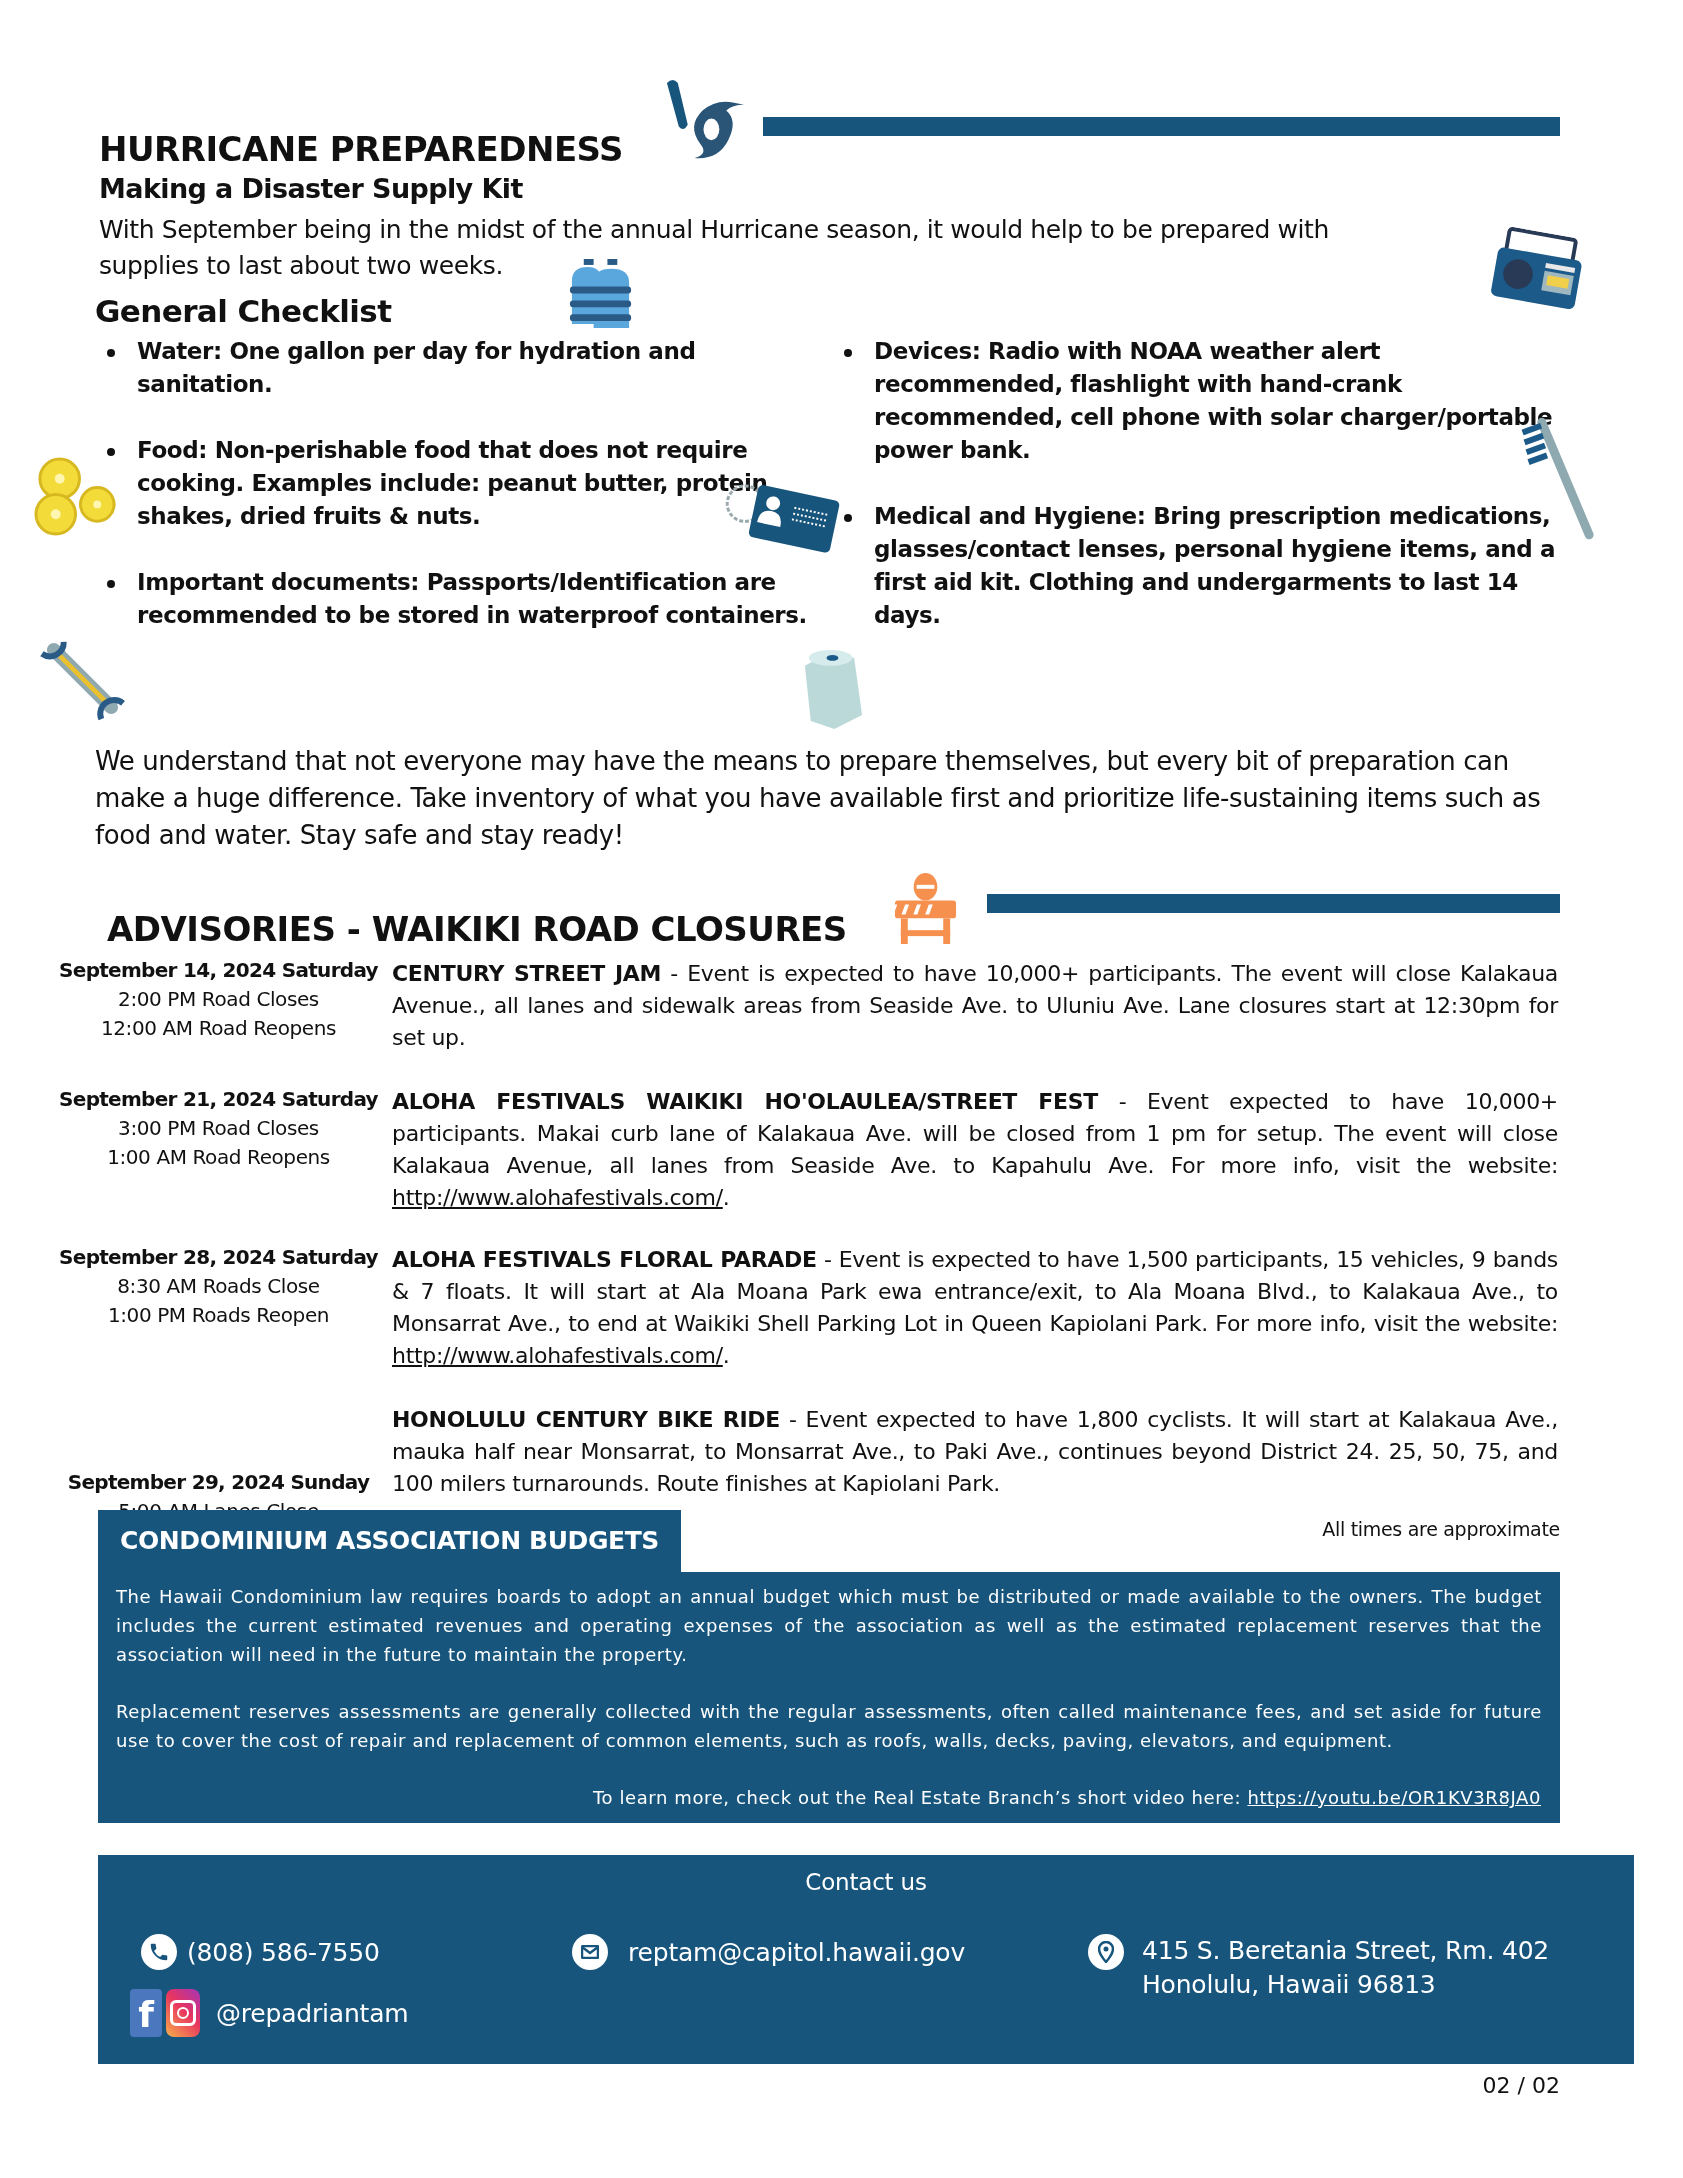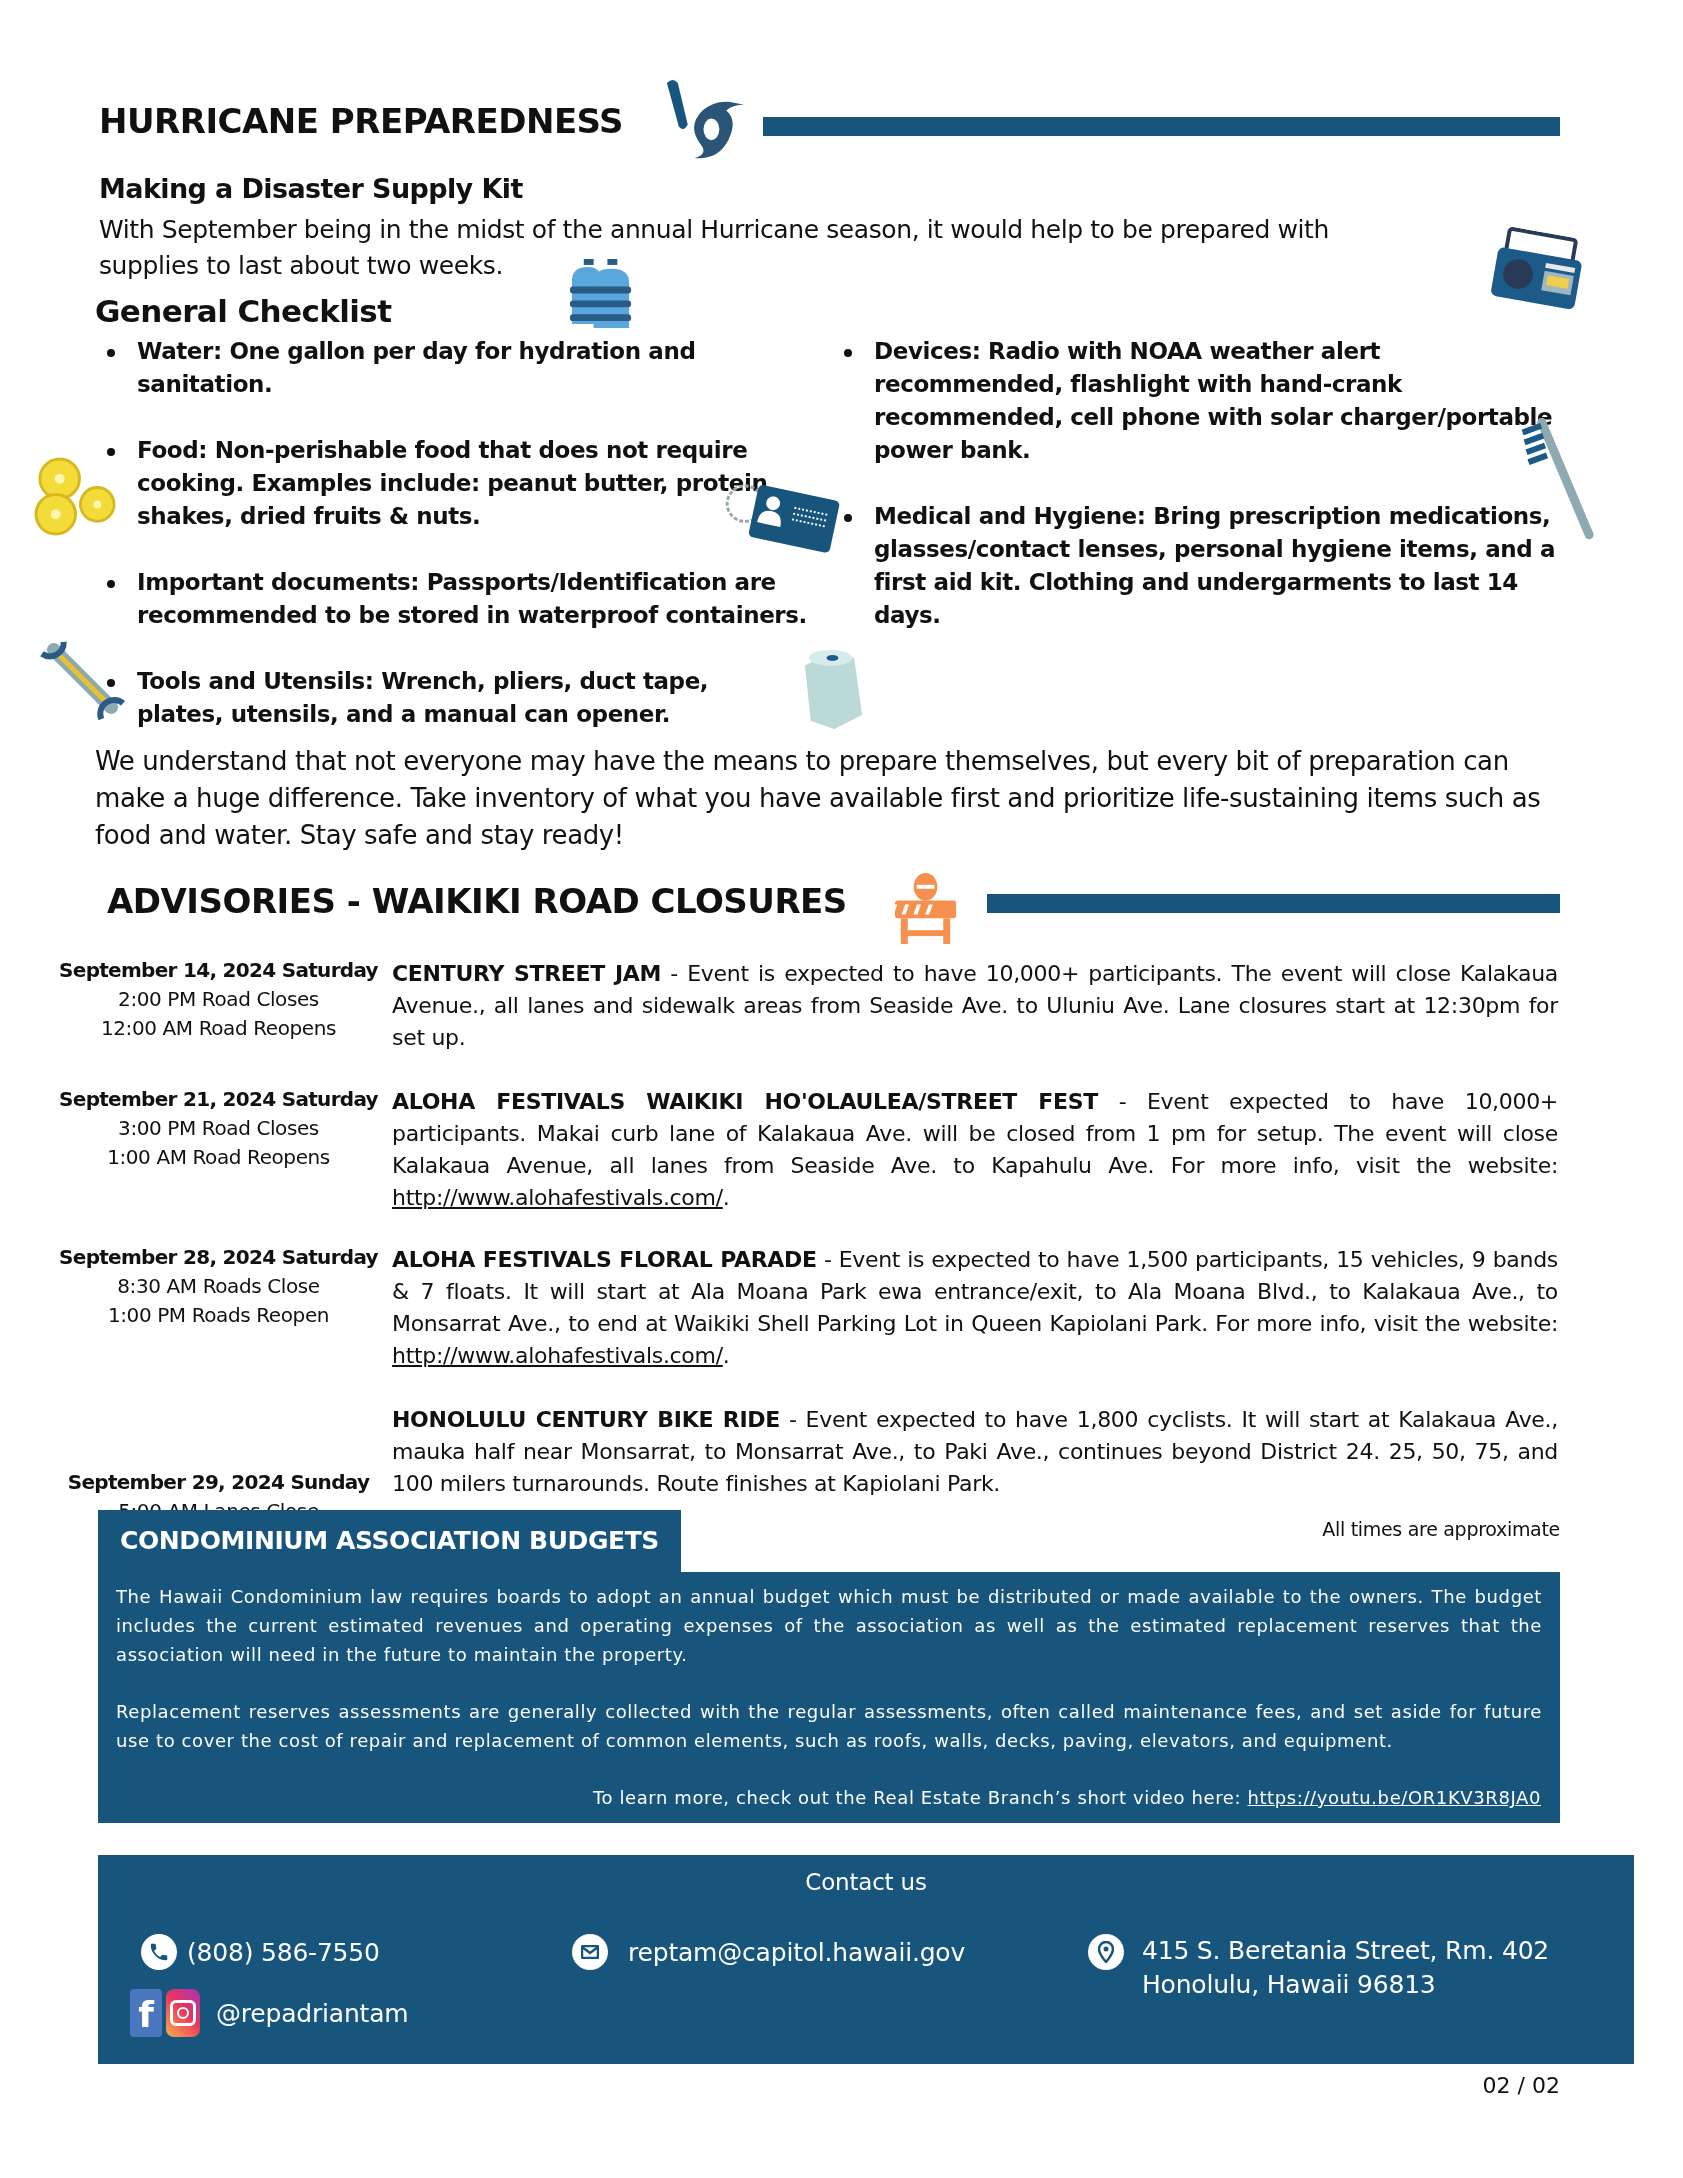--- a/index.html
+++ b/index.html
@@ -1,19 +1,19 @@
 <!DOCTYPE html>
 <html><head>
 <meta charset="utf-8">
 <style>
   html, body { margin:0; padding:0; background:#ffffff; }
   body { width:1683px; height:2178px; position:relative; overflow:hidden;
          font-family:"Liberation Sans", "DejaVu Sans", sans-serif; color:#111; }
   .abs { position:absolute; }
-  .h1 { font-family:"DejaVu Sans", sans-serif; font-weight:bold; font-size:34px; letter-spacing:-0.5px; color:#111; white-space:nowrap; }
+  .h1 { font-family:"DejaVu Sans", sans-serif; font-weight:bold; font-size:34px; letter-spacing:-0.5px; color:#111; white-space:nowrap;margin-top:28px; }
   .bar { background:#17557d; }
   .sub { font-family:"DejaVu Sans", sans-serif; font-weight:bold; font-size:27px; letter-spacing:-0.6px; }
   .p { font-family:"DejaVu Sans", sans-serif; font-size:25px; line-height:36px; letter-spacing:-0.4px; }
   .bullets { list-style:none; margin:0; padding:0; font-family:"DejaVu Sans", sans-serif; font-size:23px; line-height:33px; letter-spacing:-0.4px; }
   .bullets li { position:relative; padding-left:32px; margin-bottom:33px;font-weight:bold; }
   .bullets li::before { content:""; position:absolute; left:2px; top:14px; width:8px; height:8px; border-radius:50%; background:#111; }
   .event-date { width:337px; text-align:center; font-family:"DejaVu Sans", sans-serif; font-size:20px; line-height:29px; letter-spacing:-0.4px; }
   .event-date .d { font-weight:bold; font-size:20px; letter-spacing:-0.7px; }
   .event-body { width:1166px; font-family:"DejaVu Sans", sans-serif; font-size:22px; line-height:32px; text-align:justify; letter-spacing:-0.3px; }
   .event-body .t { font-weight:bold; }
@@ -65,21 +65,20 @@
     <rect x="52" y="30" width="30" height="5" fill="#e8e8e8"></rect>
   </svg>
 </div>
 
 <div class="abs sub" style="left:95px; top:293px; font-size:31px;">General Checklist</div>
 
 <ul class="abs bullets" style="left:105px; top:335px; width:733px;">
   <li>Water: One gallon per day for hydration and sanitation.</li>
   <li style="padding-right:59px;">Food: Non-perishable food that does not require cooking. Examples include: peanut butter, protein shakes, dried fruits &amp; nuts.</li>
   <li>Important documents: Passports/Identification are recommended to be stored in waterproof containers.</li>
-  <li style="padding-right:59px;">Tools and Utensils: Wrench, pliers, duct tape, plates, utensils, and a manual can opener.</li>
 </ul>
 
 <ul class="abs bullets" style="left:842px; top:335px; width:723px;">
   <li>Devices: Radio with NOAA weather alert recommended, flashlight with hand-crank recommended, cell phone with solar charger/portable power bank.</li>
   <li>Medical and Hygiene: Bring prescription medications, glasses/contact lenses, personal hygiene items, and a first aid kit. Clothing and undergarments to last 14 days.</li>
 </ul>
 
 <div class="abs" style="left:34px; top:451px; width:87px; height:87px;">
   <svg width="87" height="87" viewBox="0 0 88 88">
     <circle cx="26" cy="28" r="20" fill="#f3dc3a" stroke="#d8b820" stroke-width="3"></circle>

